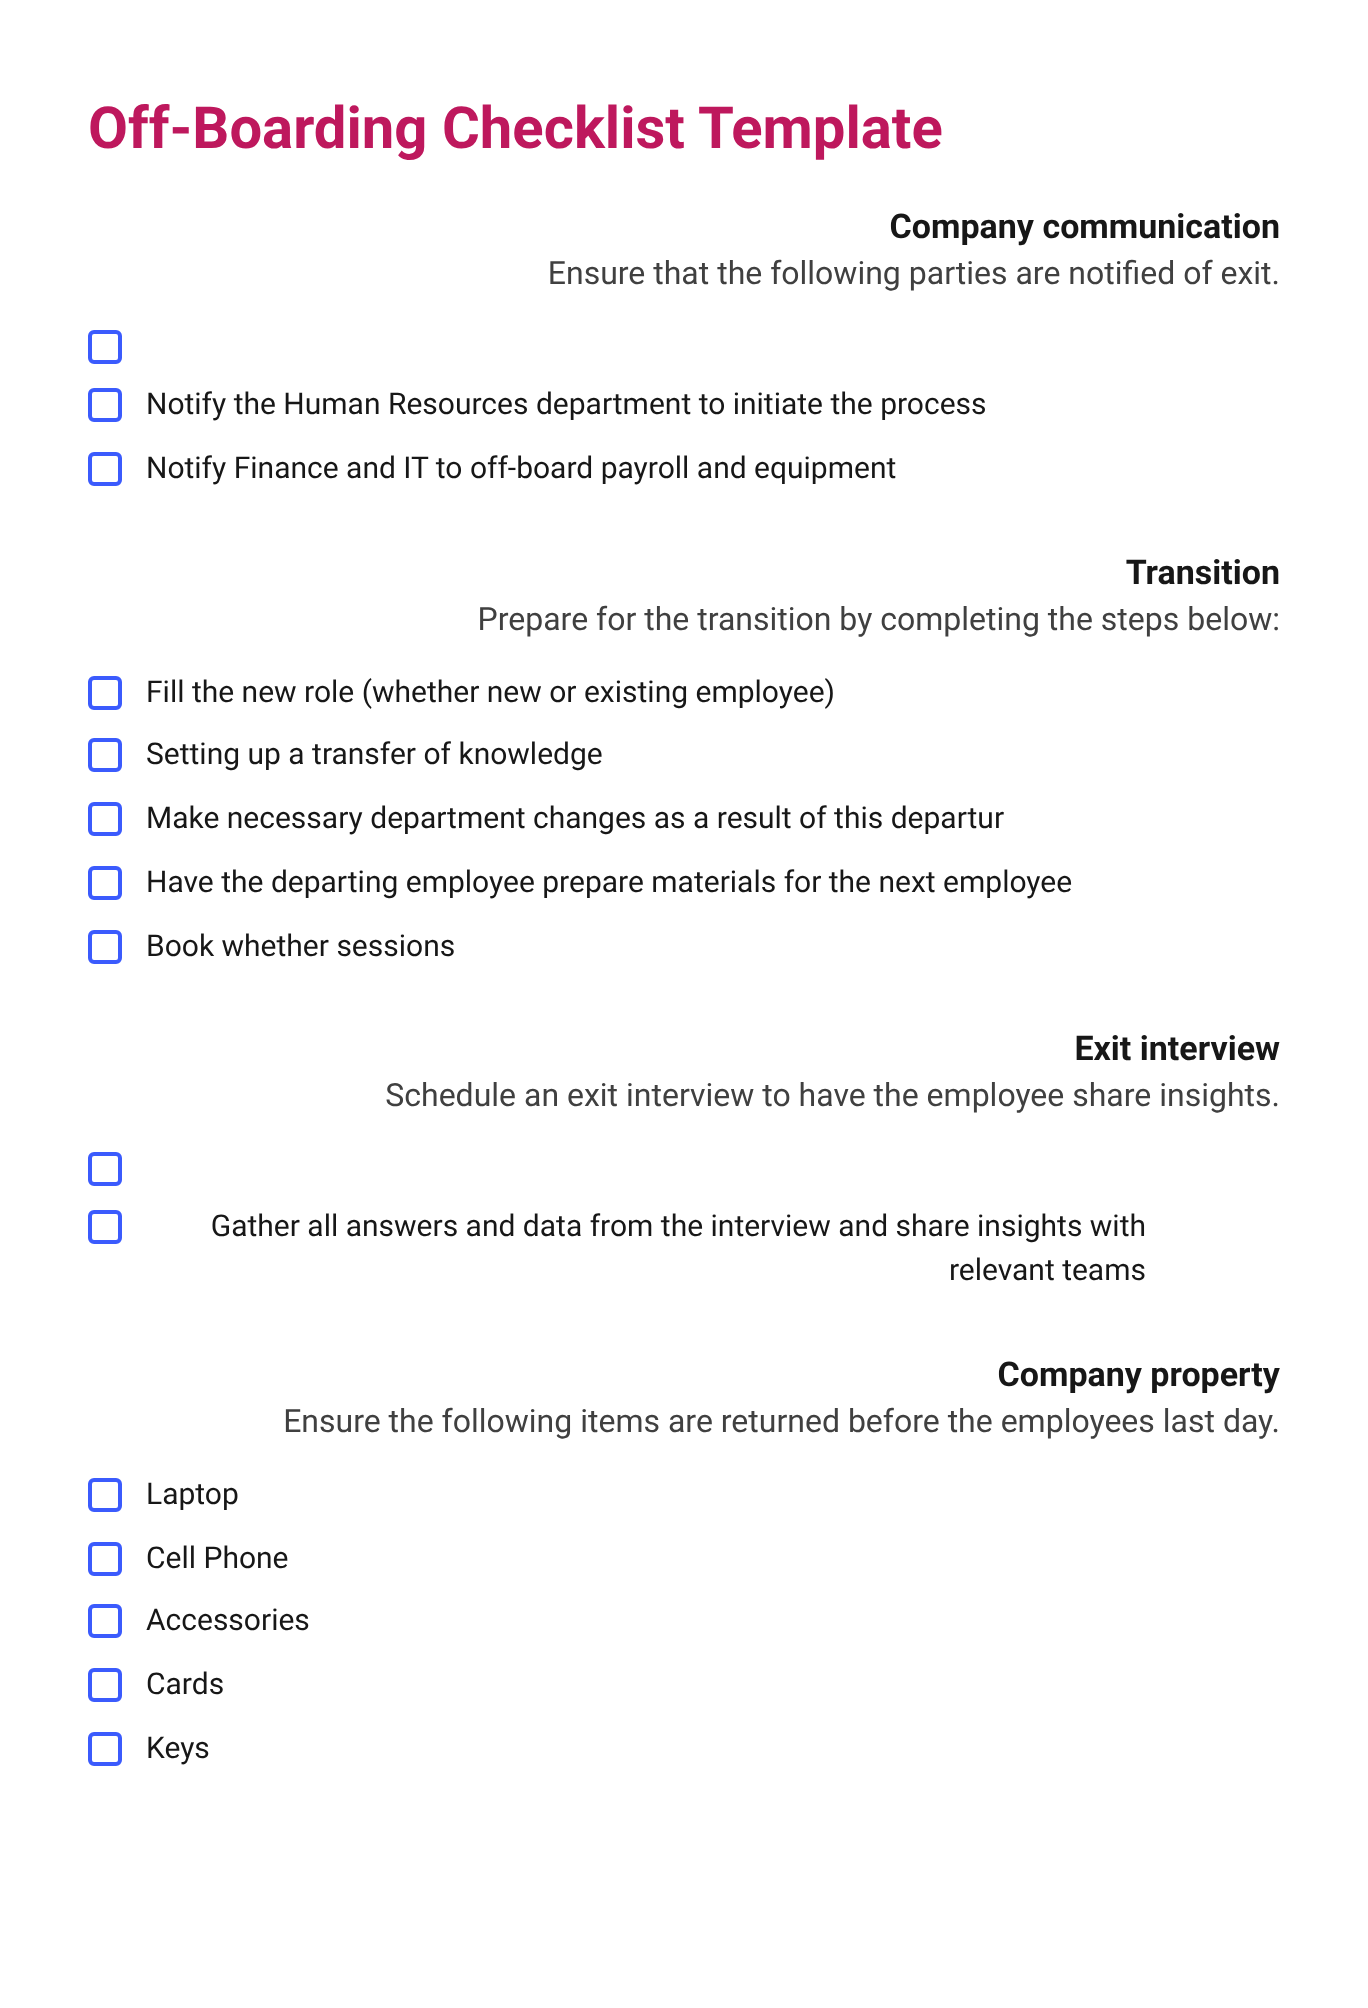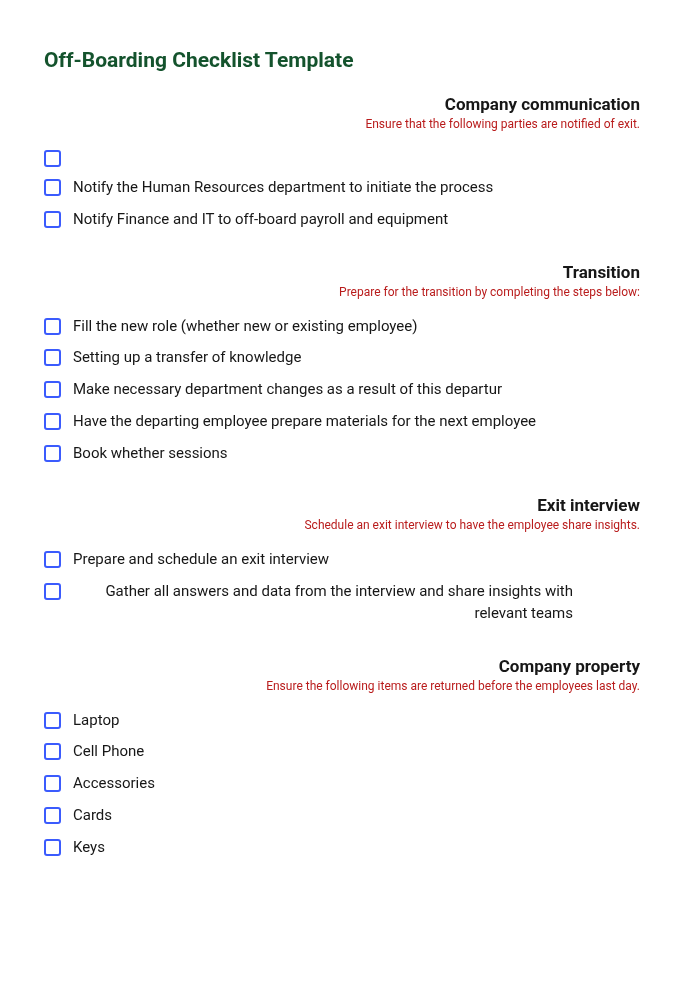--- a/index.html
+++ b/index.html
@@ -4,38 +4,38 @@
 <style>
   * { box-sizing: border-box; margin: 0; padding: 0; }
   body {
     font-family: -apple-system, BlinkMacSystemFont, "Segoe UI", Roboto, Helvetica, Arial, sans-serif;
     background: #ffffff;
     color: #171717;
     padding: 48px 44px;
     width: 684px;
   }
   h1 {
-    font-size: 21px;
+    font-size: 29px;
     font-weight: 700;
     margin-bottom: 22px;
-    color: #14532d;
+    color: #be185d;
   }
   .section {
     margin-bottom: 26px;
     text-align: right;
   }
   .section-title {
     font-size: 17px;
     font-weight: 700;
     color: #171717;
     margin-bottom: 3px;
   }
   .section-desc {
-    font-size: 12px;
-    color: #b91c1c;
+    font-size: 16px;
+    color: #404040;
     margin-bottom: 12px;
   }
   .item {
     display: flex;
     align-items: flex-start;
     gap: 12px;
     padding: 5px 0;
   }
   .checkbox {
     width: 17px;
@@ -96,21 +96,20 @@
       <div class="item">
         <div class="checkbox"></div>
         <div class="item-label">Book whether sessions</div>
       </div>
     </div>
     <div class="section">
       <div class="section-title">Exit interview</div>
       <div class="section-desc">Schedule an exit interview to have the employee share insights.</div>
       <div class="item">
         <div class="checkbox"></div>
-        <div class="item-label">Prepare and schedule an exit interview</div>
       </div>
       <div class="item">
         <div class="checkbox"></div>
         <div class="item-label">Gather all answers and data from the interview and share insights with relevant teams</div>
       </div>
     </div>
     <div class="section">
       <div class="section-title">Company property</div>
       <div class="section-desc">Ensure the following items are returned before the employees last day.</div>
       <div class="item">

